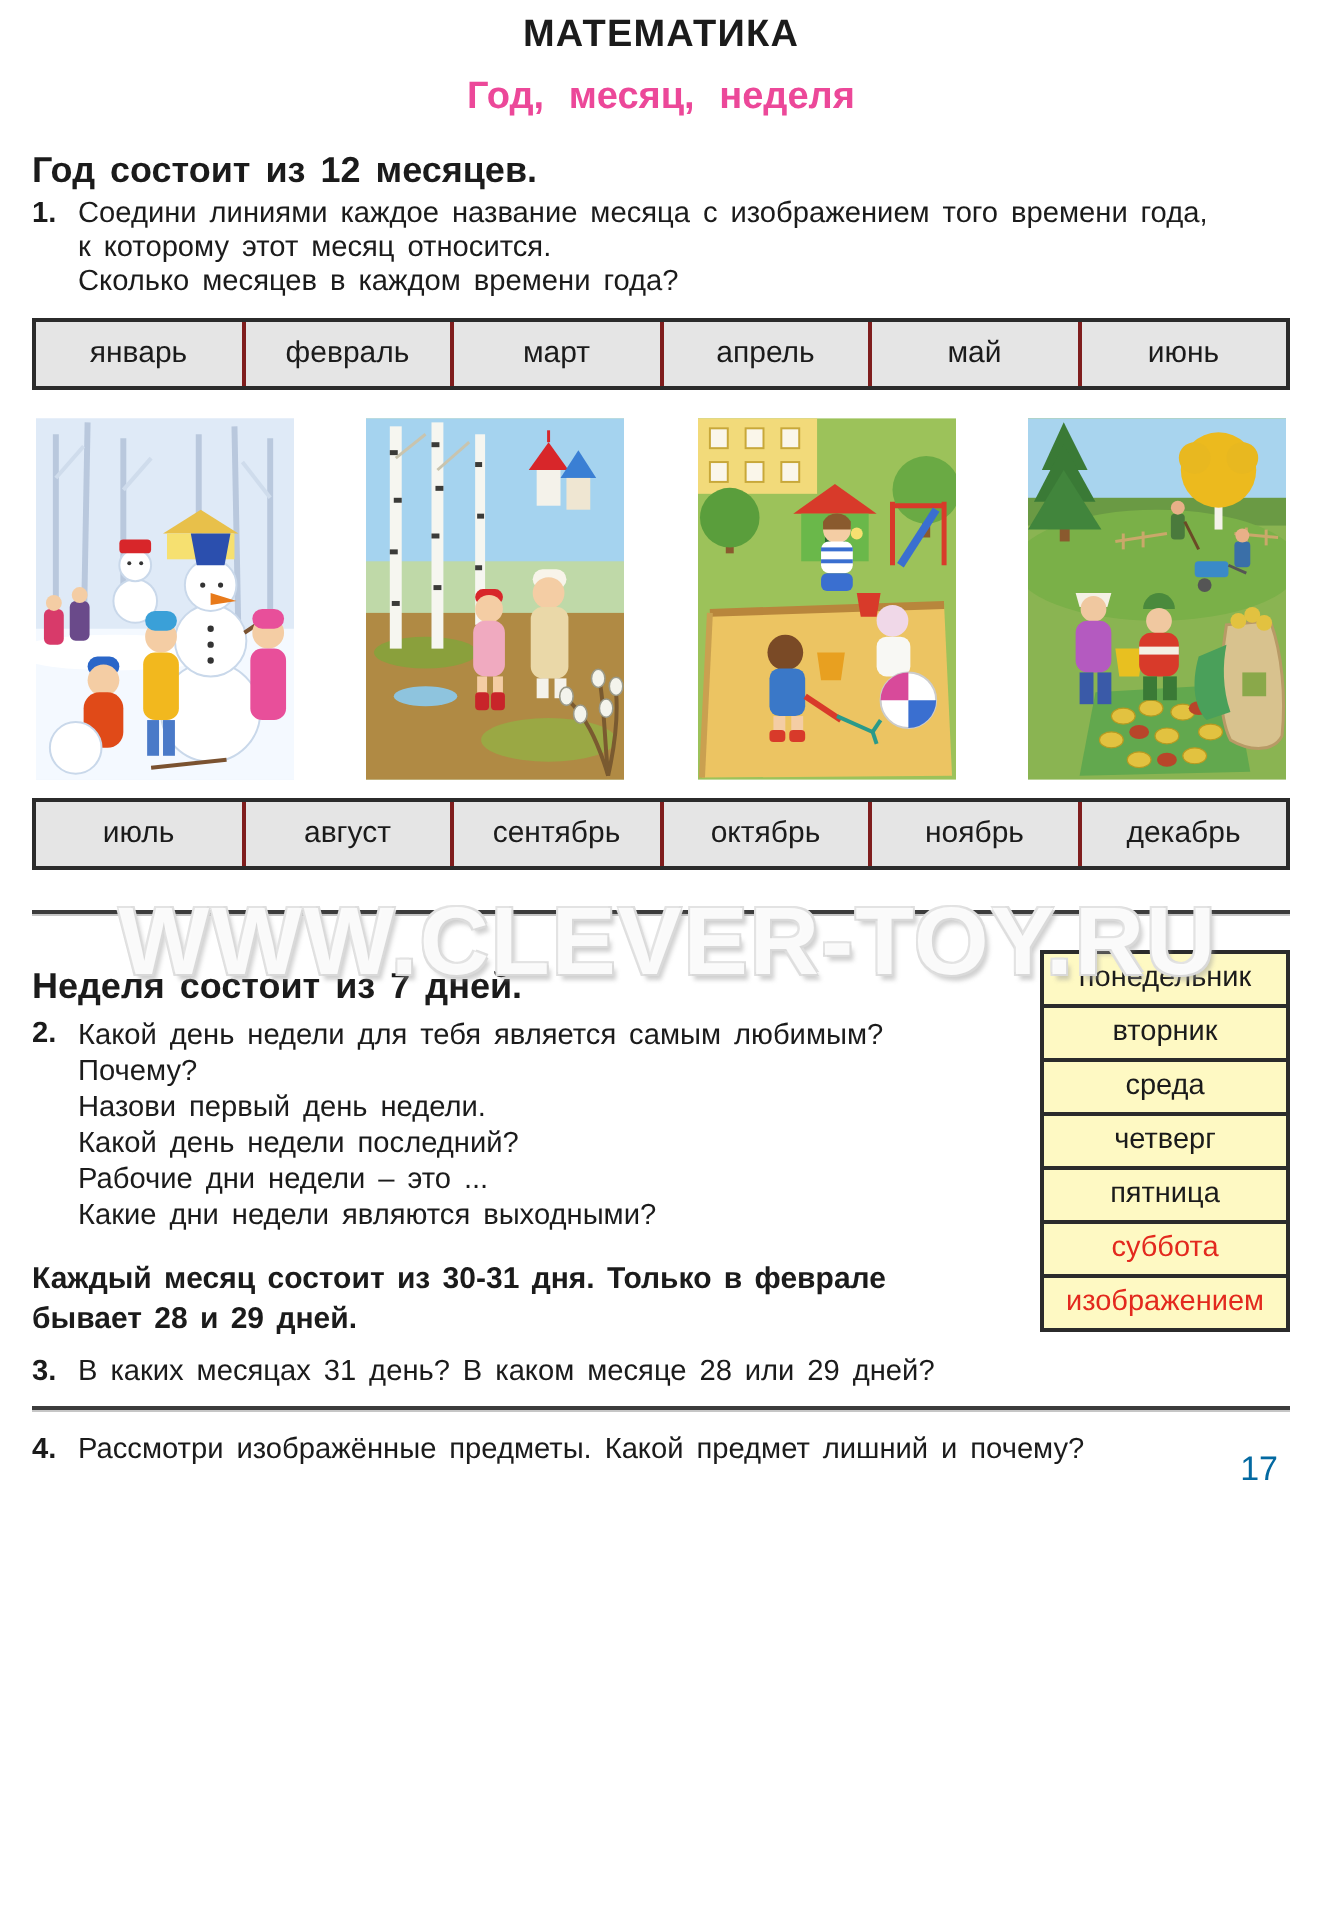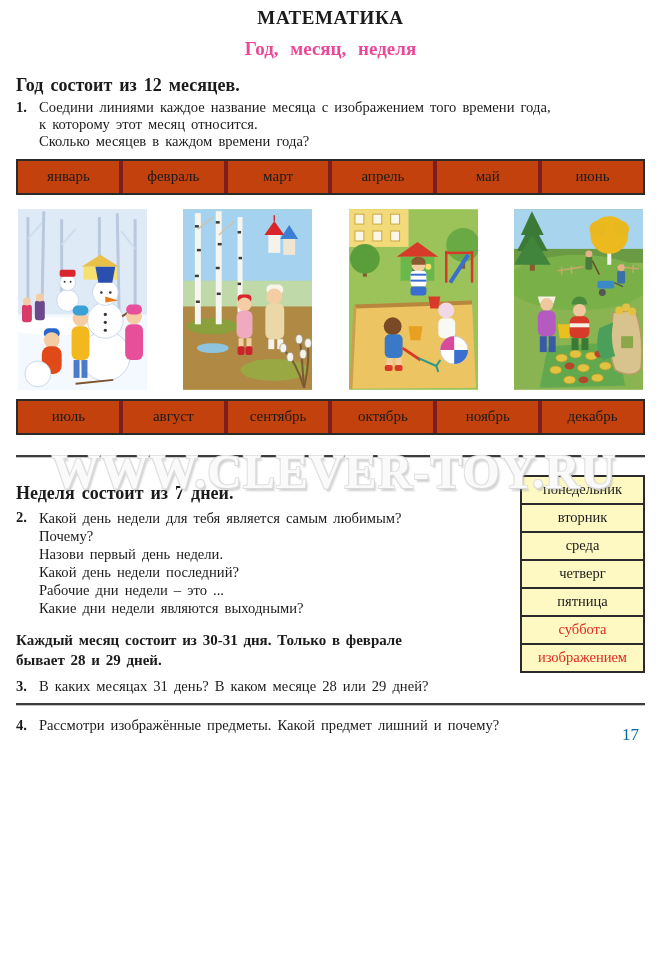--- a/index.html
+++ b/index.html
@@ -1,30 +1,30 @@
 <!DOCTYPE html>
 <html><head>
 <meta charset="utf-8">
 <style>
   html,body{margin:0;padding:0;background:#ffffff;}
   .page{position:relative;width:661px;height:752px;background:#fff;overflow:hidden;
-        font-family:Liberation Serif, serif;color:#1b1b1b;}
+        font-family:Liberation Sans, sans-serif;color:#1b1b1b;}
   .content{padding:7px 16px 0 16px;}
 
   .title{text-align:center;font-weight:bold;font-size:19px;letter-spacing:.6px;}
   .subtitle{text-align:center;font-weight:bold;font-size:19px;color:#ec4899;margin-top:9px;word-spacing:7px;}
 
   .bold-line{font-weight:bold;font-size:18px;word-spacing:2.5px;margin-top:15px;}
   .task{display:flex;margin-top:3px;font-size:14.6px;word-spacing:2.4px;line-height:17px;}
   .task-num{font-weight:bold;width:23px;flex:none;}
   .task-lines div{white-space:nowrap;}
   .t2 .task-lines div{line-height:18px;}
 
-  .months-row{display:flex;border:2px solid #2b2b2b;margin-top:9px;background:#c2410c;}
-  .month-cell{flex:1;text-align:center;padding:7px 0 8px 0;font-size:15px;border-left:4px solid #7f1d1d;}
+  .months-row{display:flex;border:2px solid #2b2b2b;margin-top:9px;background:#e5e5e5;}
+  .month-cell{flex:1;text-align:center;padding:7px 0 8px 0;font-size:15px;border-left:2px solid #7f1d1d;}
   .month-cell:first-child{border-left:none;}
 
   .pictures{display:flex;justify-content:space-between;margin-top:14px;padding:0 2px;}
   .pic{width:129px;height:181px;display:block;}
 
   .divider{border-top:2px solid #3c3c3c;box-shadow:0 1px 0 #c6c6c6;height:0;}
   .d1{margin-top:20px;} .d2{margin-top:8px;} .d3{margin-top:10px;}
 
   .week{display:flex;margin-top:10px;}
   .week-left{flex:1;padding-right:10px;}

